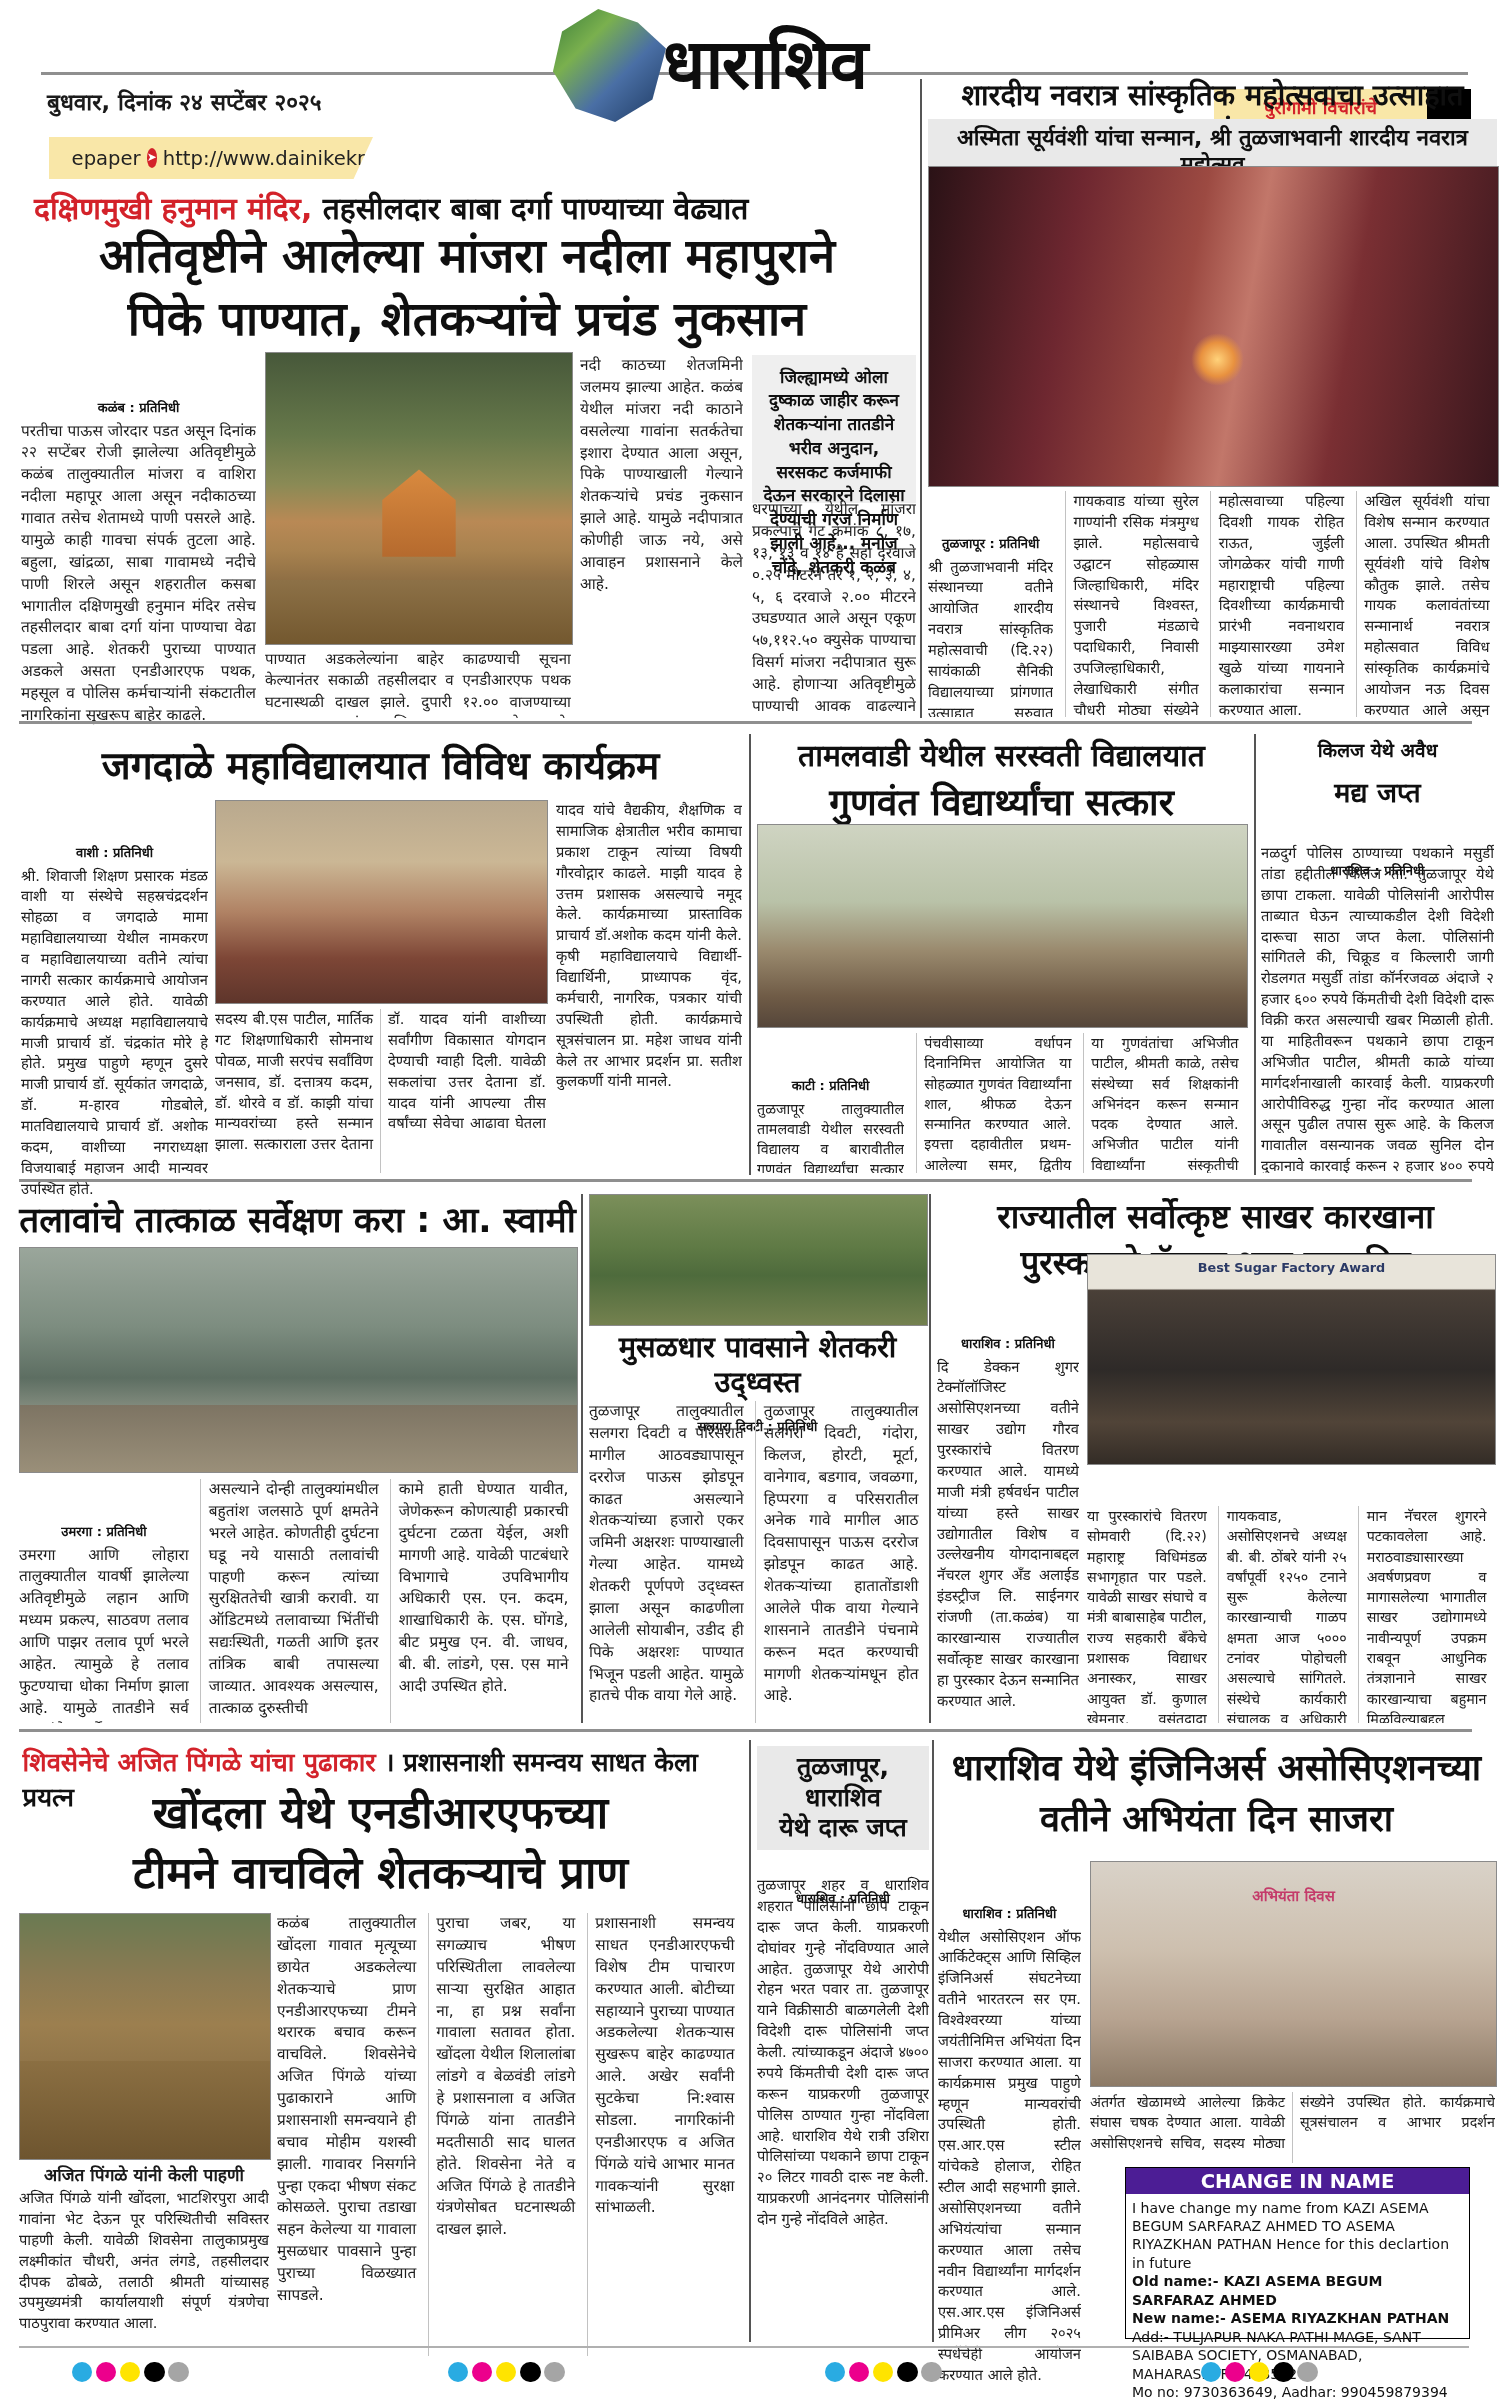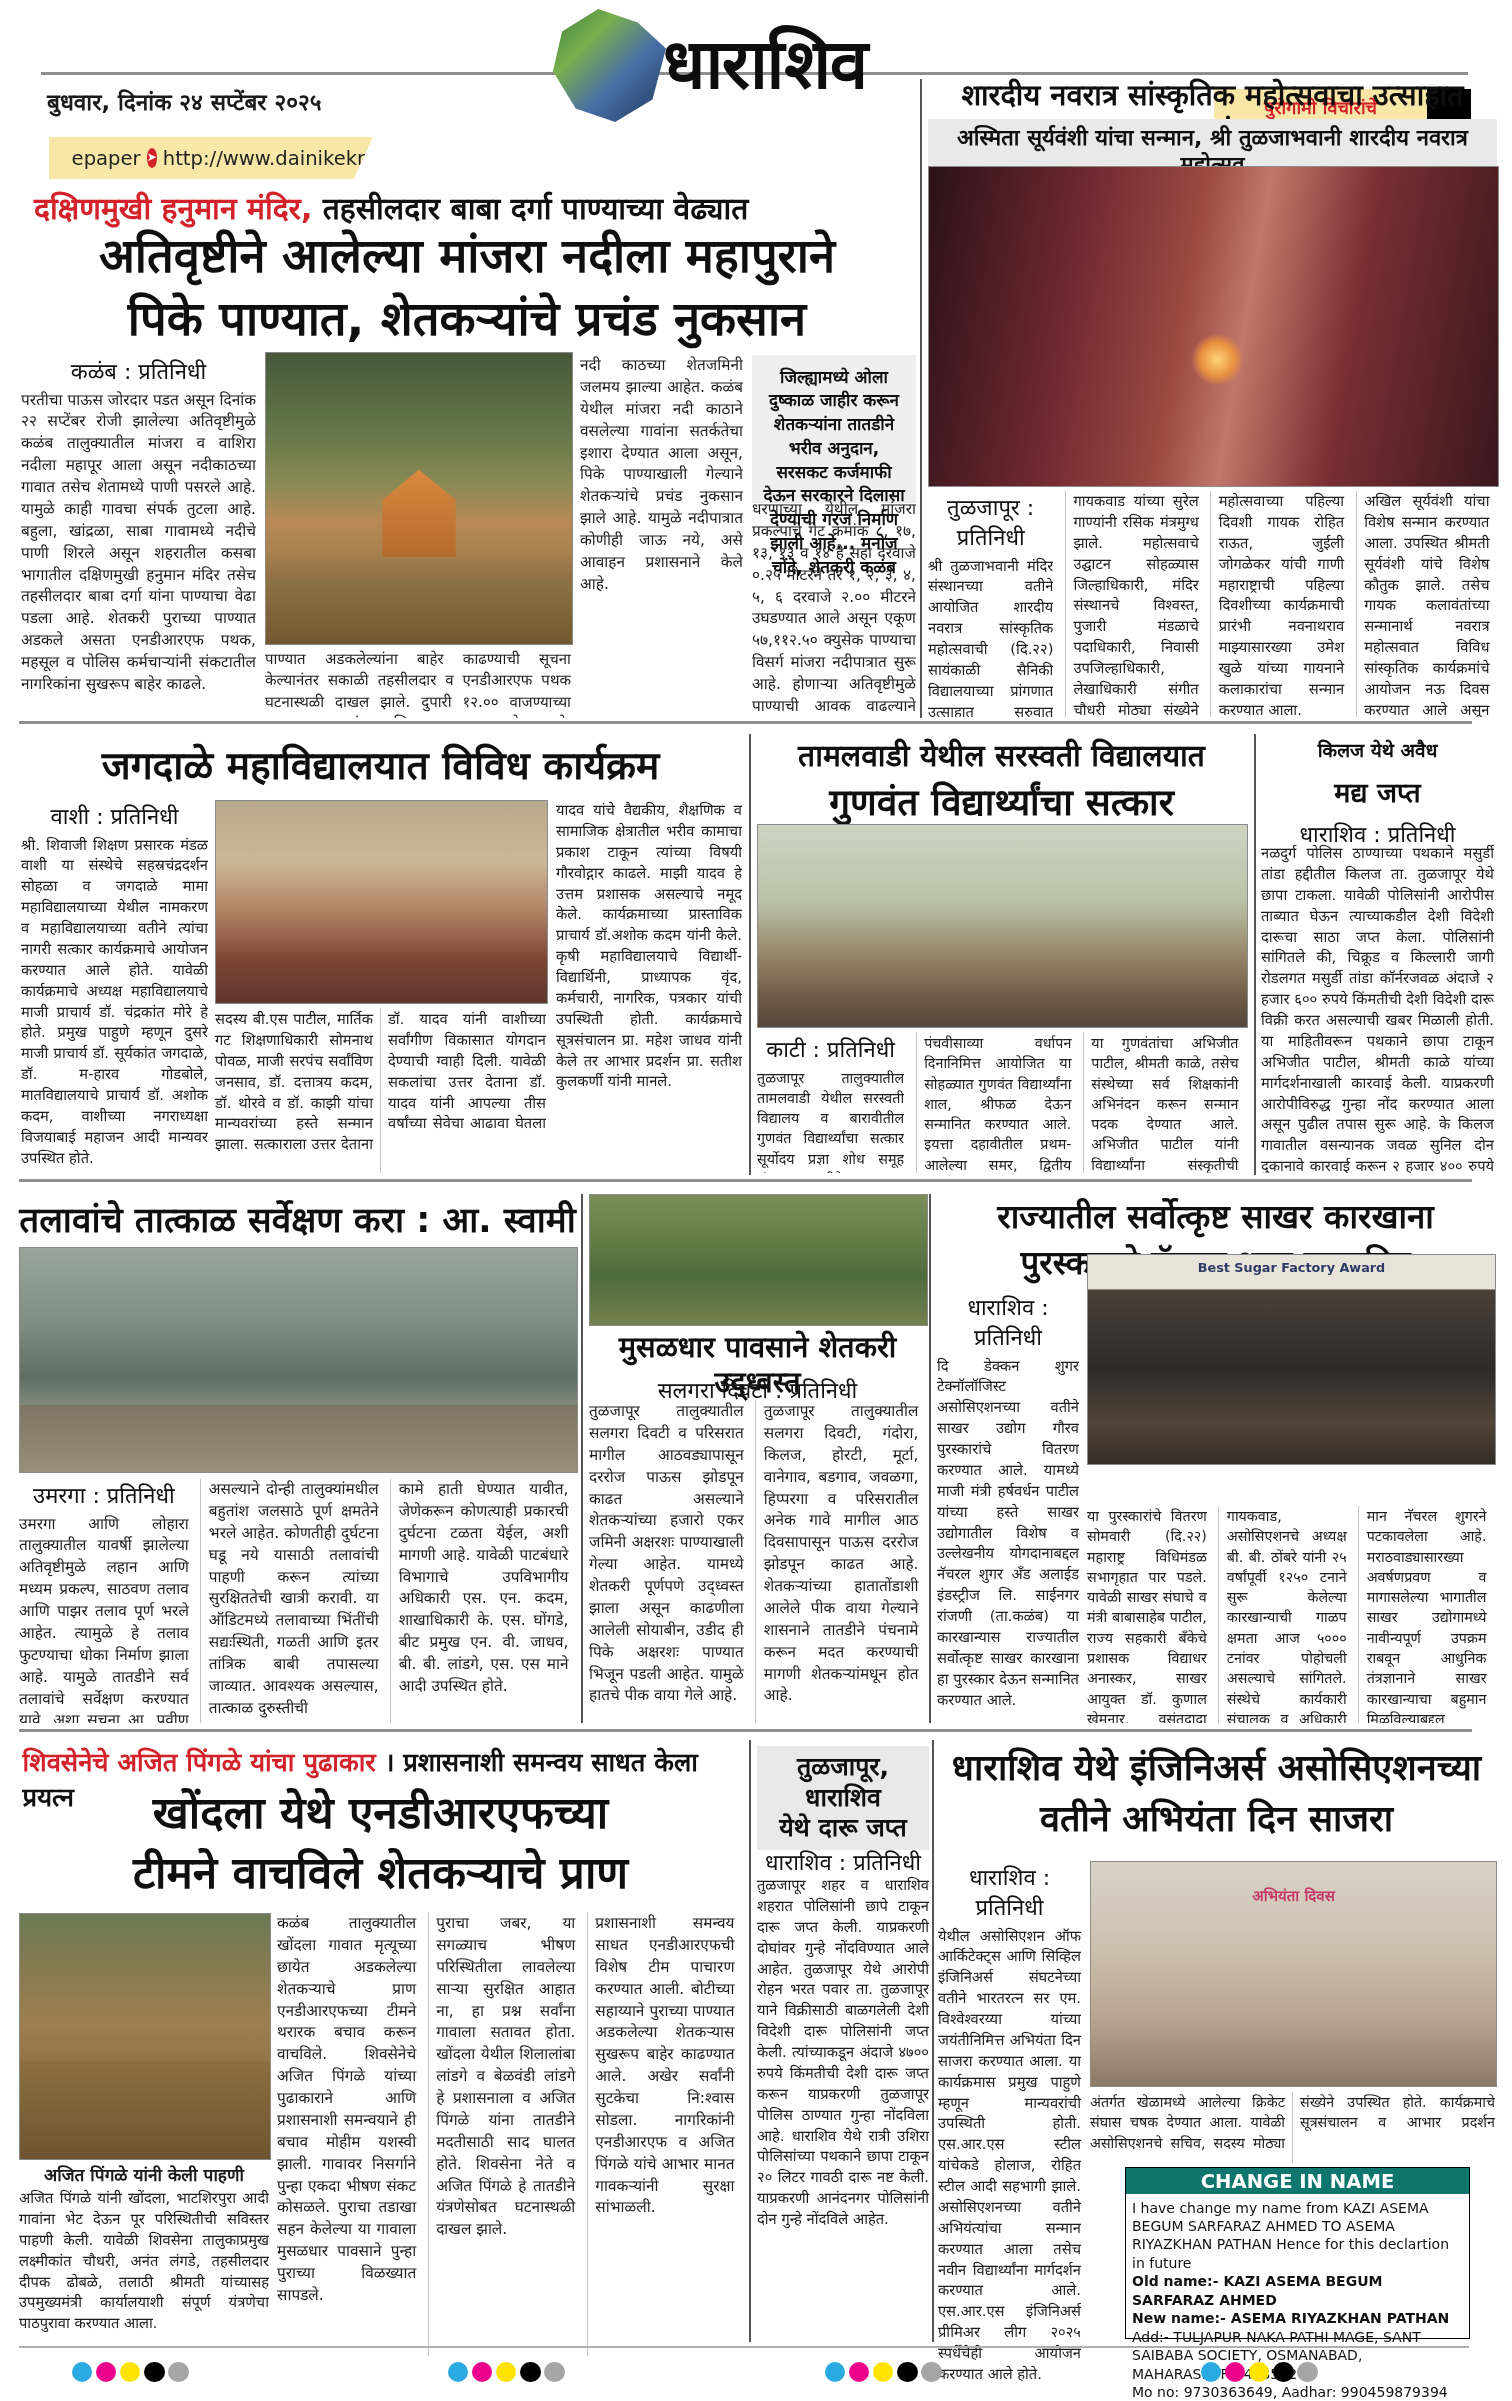--- a/index.html
+++ b/index.html
@@ -1,20 +1,20 @@
 <!DOCTYPE html>
 <html style="font-size:12px"><head>
 <meta charset="utf-8">
 <style>
   html,body{margin:0;padding:0;background:#e8e8e8;}
   #page{position:relative;width:1512px;height:2401px;background:#ffffff;
         font-family:"DejaVu Sans",sans-serif;color:#1a1a1a;overflow:hidden;}
   .abs{position:absolute;}
   .hl{font-weight:bold;color:#0f0f0f;text-align:center;line-height:1.22;}
-  .byline{font-weight:normal;text-align:center;font-size:22px;margin-bottom:4.5px;color:#111;}
+  .byline{font-weight:bold;text-align:center;font-size:13px;margin-bottom:4.5px;color:#111;margin-top:43px;}
   .bt{font-size:15.4px;line-height:1.42;text-align:justify;color:#1c1c1c;overflow:hidden;}
   .photo{position:absolute;overflow:hidden;border:0.8px solid #8a8a8a;}
   .colset{display:flex;gap:4px;overflow:hidden;}
   .colset .col{flex:1;padding:0 7.5px;border-left:0.8px solid #c2c2c2;overflow:hidden;}
   .colset .col:first-child{border-left:none;padding-left:0;}
   .vdiv{position:absolute;width:1.5px;background:#555;}
   .hrule{position:absolute;height:3px;background:#8f8f8f;}
   .kicker-red{color:#d3222a;font-weight:bold;}
   .kicker-black{color:#101010;font-weight:bold;}
   .quote-box{background:#efefef;font-weight:bold;text-align:center;font-size:17px;
@@ -189,21 +189,21 @@
   <div class="abs" style="left:938px;top:1861px;width:143px;height:494px;">
     <div class="byline">धाराशिव : प्रतिनिधी</div>
     <div class="bt" style="height:465px;font-size:14.7px;">येथील असोसिएशन ऑफ आर्किटेक्ट्स आणि सिव्हिल इंजिनिअर्स संघटनेच्या वतीने भारतरत्न सर एम. विश्वेश्वरय्या यांच्या जयंतीनिमित्त अभियंता दिन साजरा करण्यात आला. या कार्यक्रमास प्रमुख पाहुणे म्हणून मान्यवरांची उपस्थिती होती. एस.आर.एस स्टील यांचेकडे होलाज, रोहित स्टील आदी सहभागी झाले. असोसिएशनच्या वतीने अभियंत्यांचा सन्मान करण्यात आला तसेच नवीन विद्यार्थ्यांना मार्गदर्शन करण्यात आले. एस.आर.एस इंजिनिअर्स प्रीमिअर लीग २०२५ स्पर्धेचेही आयोजन करण्यात आले होते.</div>
   </div>
   <div class="photo" style="left:1090px;top:1861px;width:405px;height:224px;background:linear-gradient(180deg,#d9d2c8 0%,#cdbfae 40%,#b7a390 70%,#8c7a66 100%);">
     <div class="banner" style="top:22.6px;font-size:15px;color:#c43b6a;">अभियंता दिवस</div>
   </div>
   <div class="bt abs" style="left:1090px;top:2092px;width:405px;height:71px;column-count:2;column-gap:15px;column-rule:0.8px solid #c2c2c2;font-size:14.3px;">अंतर्गत खेळामध्ये आलेल्या क्रिकेट संघास चषक देण्यात आला. यावेळी असोसिएशनचे सचिव, सदस्य मोठ्या संख्येने उपस्थित होते. कार्यक्रमाचे सूत्रसंचालन व आभार प्रदर्शन पदाधिकाऱ्यांनी केले. यावेळी विविध उपक्रमांची माहितीही देण्यात आली.</div>
 
   <div class="abs" style="left:1125px;top:2167px;width:345px;height:172px;border:1.5px solid #000;box-sizing:border-box;">
-    <div style="background:#0f766e;color:#fff;text-align:center;font-weight:bold;font-size:19.6px;padding:1.5px 0;">CHANGE IN NAME</div>
+    <div style="background:#4c1d95;color:#fff;text-align:center;font-weight:bold;font-size:19.6px;padding:1.5px 0;">CHANGE IN NAME</div>
     <div style="padding:4.5px 6px;">
       <div class="cn-line">I have change my name from KAZI ASEMA BEGUM SARFARAZ AHMED TO ASEMA RIYAZKHAN PATHAN Hence for this declartion in future</div>
       <div class="cn-line cn-bold">Old name:- KAZI ASEMA BEGUM SARFARAZ AHMED</div>
       <div class="cn-line cn-bold">New name:- ASEMA RIYAZKHAN PATHAN</div>
       <div class="cn-line">Add:- TULJAPUR NAKA PATHI MAGE, SANT SAIBABA SOCIETY, OSMANABAD, MAHARASHTRA 413512</div>
       <div class="cn-line">Mo no: 9730363649, Aadhar: 990459879394</div>
       <div class="cn-line" style="text-align:right;font-weight:bold;">पा.क्र 1988</div>
     </div>
   </div>
 

